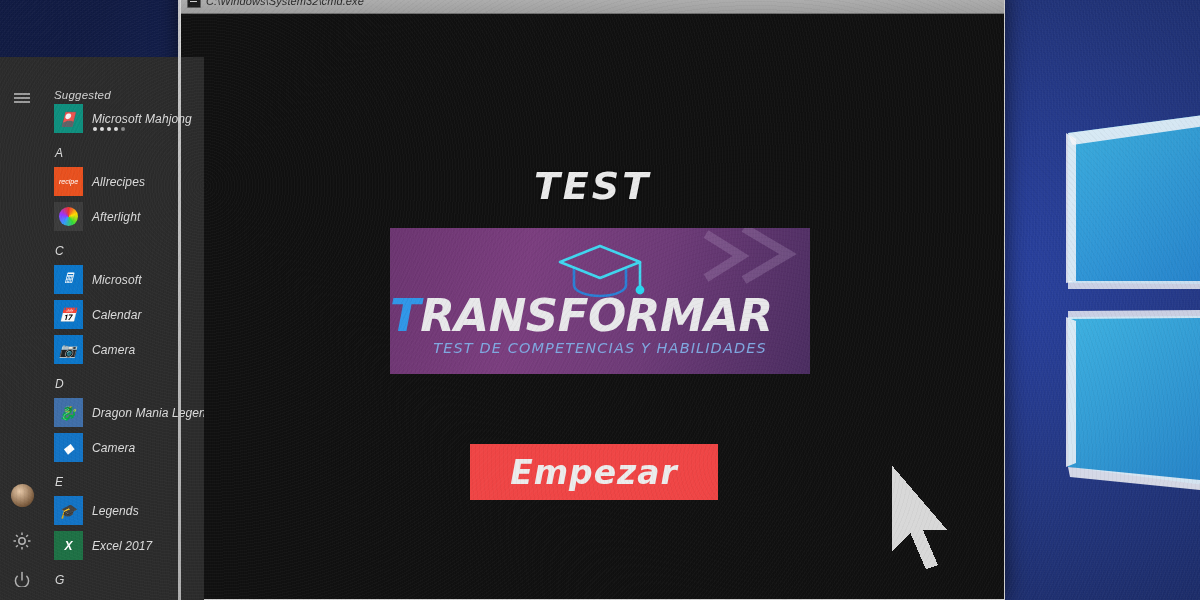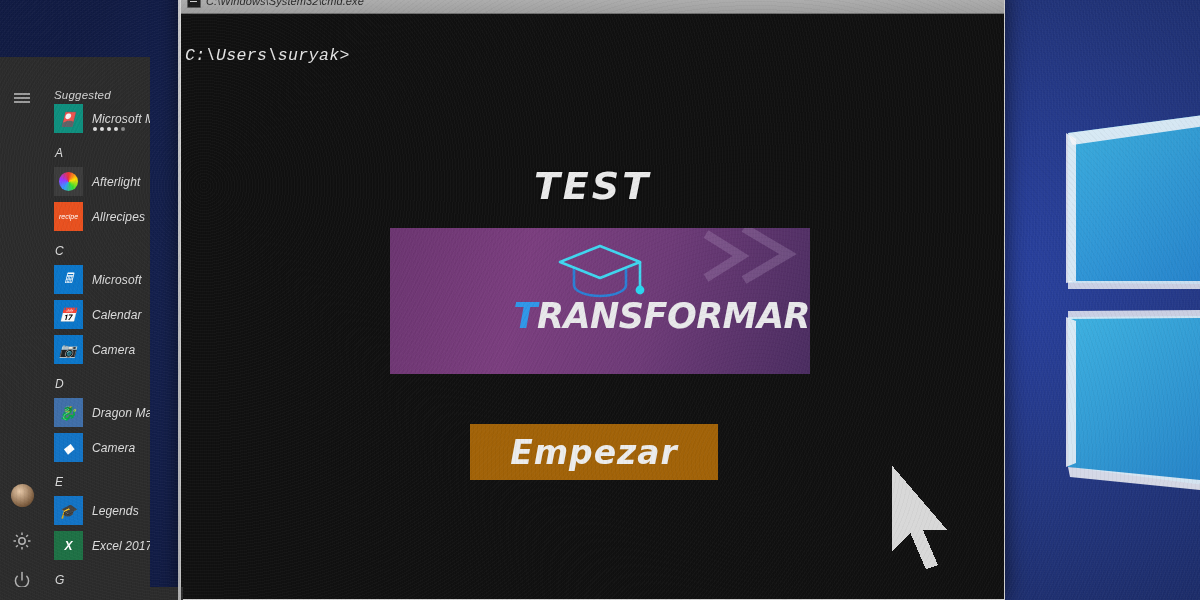--- a/index.html
+++ b/index.html
@@ -74,48 +74,48 @@
   .banner {
     position:absolute; left:210px; top:214px; width:420px; height:146px;
     background:linear-gradient(105deg,#6b3470 0%,#7a3d7e 32%,#6d3a77 62%,#4a2c60 100%);
     overflow:hidden;
   }
   .banner-chevrons {
     position:absolute; right:-6px; top:-4px; width:120px; height:90px; opacity:.22;
   }
   .cap { position:absolute; left:50%; top:12px; transform:translateX(-50%); width:96px; height:62px; }
   .banner-word {
-    position:absolute; left:0; right:0; top:66px; text-align:right;
+    position:absolute; left:0; right:0; top:66px; text-align:left;
     font-family:"DejaVu Sans", sans-serif;
-    font-size:35px; font-weight:bold; letter-spacing:-0.5px; line-height:44px;
+    font-size:45px; font-weight:bold; letter-spacing:-0.5px; line-height:44px;
     color:#e8e8ea;
   }
   .banner-word .t-blue { color:#2f96e8; }
   .banner-sub {
     position:absolute; left:0; right:0; top:112px; text-align:center;
     font-family:"DejaVu Sans", sans-serif;
     font-size:14.5px; letter-spacing:1.1px; color:#7fa8e0; font-weight:normal;
   }
 
   .start-btn {
-    position:absolute; left:290px; top:410px; width:248px; height:56px;
-    background:#a16207; display:flex; align-items:center; justify-content:center;
+    position:absolute; left:290px; top:430px; width:248px; height:56px;
+    background:#ef4444; display:flex; align-items:center; justify-content:center;
     cursor:pointer;
   }
   .start-btn-label {
     color:#ececec; font-size:33px; font-weight:bold; letter-spacing:1px;
     font-family:"DejaVu Sans", sans-serif;
   }
 
   
   .cursor { position:absolute; left:705px; top:447px; width:80px; height:125px; z-index:40; }
 
   
   .startmenu {
-    position:absolute; left:0; top:57px; width:150px; height:543px;
+    position:absolute; left:0; top:57px; width:204px; height:543px;
     background:#2b2b2b; z-index:30; overflow:hidden;
   }
   .sm-rail {
     position:absolute; left:0; top:0; width:44px; bottom:0;
     display:flex; flex-direction:column; align-items:center;
   }
   .rail-ico { width:22px; height:22px; opacity:.85; cursor:pointer; }
   .rail-top { margin-top:30px; }
   .rail-avatar {
     position:absolute; left:11px; top:427px; width:23px; height:23px; border-radius:50%;
@@ -193,21 +193,20 @@
     </svg>
   </div>
 
   <div class="cmd-window">
     <div class="cmd-titlebar">
       <span class="cmd-ico"></span>
       <span class="cmd-title">C:\Windows\System32\cmd.exe</span>
     </div>
     <div class="cmd-body">
       <div class="cmd-blank"></div>
-      <div class="cmd-line">C:\Users\suryak&gt;</div>
     </div>
   </div>
 
   <div class="slide">
 
     <div class="slide-title">TEST</div>
 
     <div class="banner">
       <svg class="banner-chevrons" viewBox="0 0 120 90">
         <path d="M10 10 L45 32 L10 54" fill="none" stroke="#c9b4d8" stroke-width="9"></path>
@@ -218,20 +217,21 @@
         <g fill="none" stroke="#3fd6ef" stroke-width="2.6" stroke-linejoin="round">
           <path d="M48 6 L88 22 L48 38 L8 22 Z"></path>
           <path d="M22 29 L22 45 C22 52 36 56 48 56 C60 56 74 52 74 45 L74 29" stroke="#2a7fd4"></path>
           <path d="M88 22 L88 46" stroke="#3fd6ef"></path>
         </g>
         <circle cx="88" cy="50" r="4.4" fill="#2ad6ef"></circle>
       </svg>
 
       <div class="banner-word"><span class="t-blue">T</span><span>RANSFORMAR</span></div>
 
+      <div class="banner-sub">TEST DE COMPETENCIAS Y HABILIDADES</div>
     </div>
 
     <div class="start-btn">
       <span class="start-btn-label">Empezar</span>
     </div>
 
     <svg class="cursor" viewBox="0 0 16 25" shape-rendering="crispEdges">
       <g fill="#d8d8d8" stroke="#111" stroke-width="0.6">
         <path d="M1 0 L1 19 L5 15 L8 22 L11 21 L8 14 L13 14 Z"></path>
       </g>
@@ -283,31 +283,31 @@
             <i class="star"></i>
             <i class="star"></i>
             <i class="star"></i>
             <i class="star dim"></i>
         </span>
       </div>
 
       <div class="sm-group">A</div>
 
       <div class="sm-item">
+        <span class="sm-tile tile-allrecipes">
+          <span class="tile-glyph" style="font-size:7px;">recipe</span>
+        </span>
+        <span class="sm-label">Allrecipes</span>
+      </div>
+
+      <div class="sm-item">
         <span class="sm-tile tile-afterlight">
           <span class="tile-glyph" style="background:conic-gradient(#e33,#fd0,#3d3,#39f,#93f,#e33);border-radius:50%;margin:5px;"></span>
         </span>
         <span class="sm-label">Afterlight</span>
-      </div>
-
-      <div class="sm-item">
-        <span class="sm-tile tile-allrecipes">
-          <span class="tile-glyph" style="font-size:7px;">recipe</span>
-        </span>
-        <span class="sm-label">Allrecipes</span>
       </div>
 
       <div class="sm-group">C</div>
 
       <div class="sm-item">
         <span class="sm-tile tile-blue">
           <span class="tile-glyph">🖩</span>
         </span>
         <span class="sm-label">Microsoft</span>
       </div>

